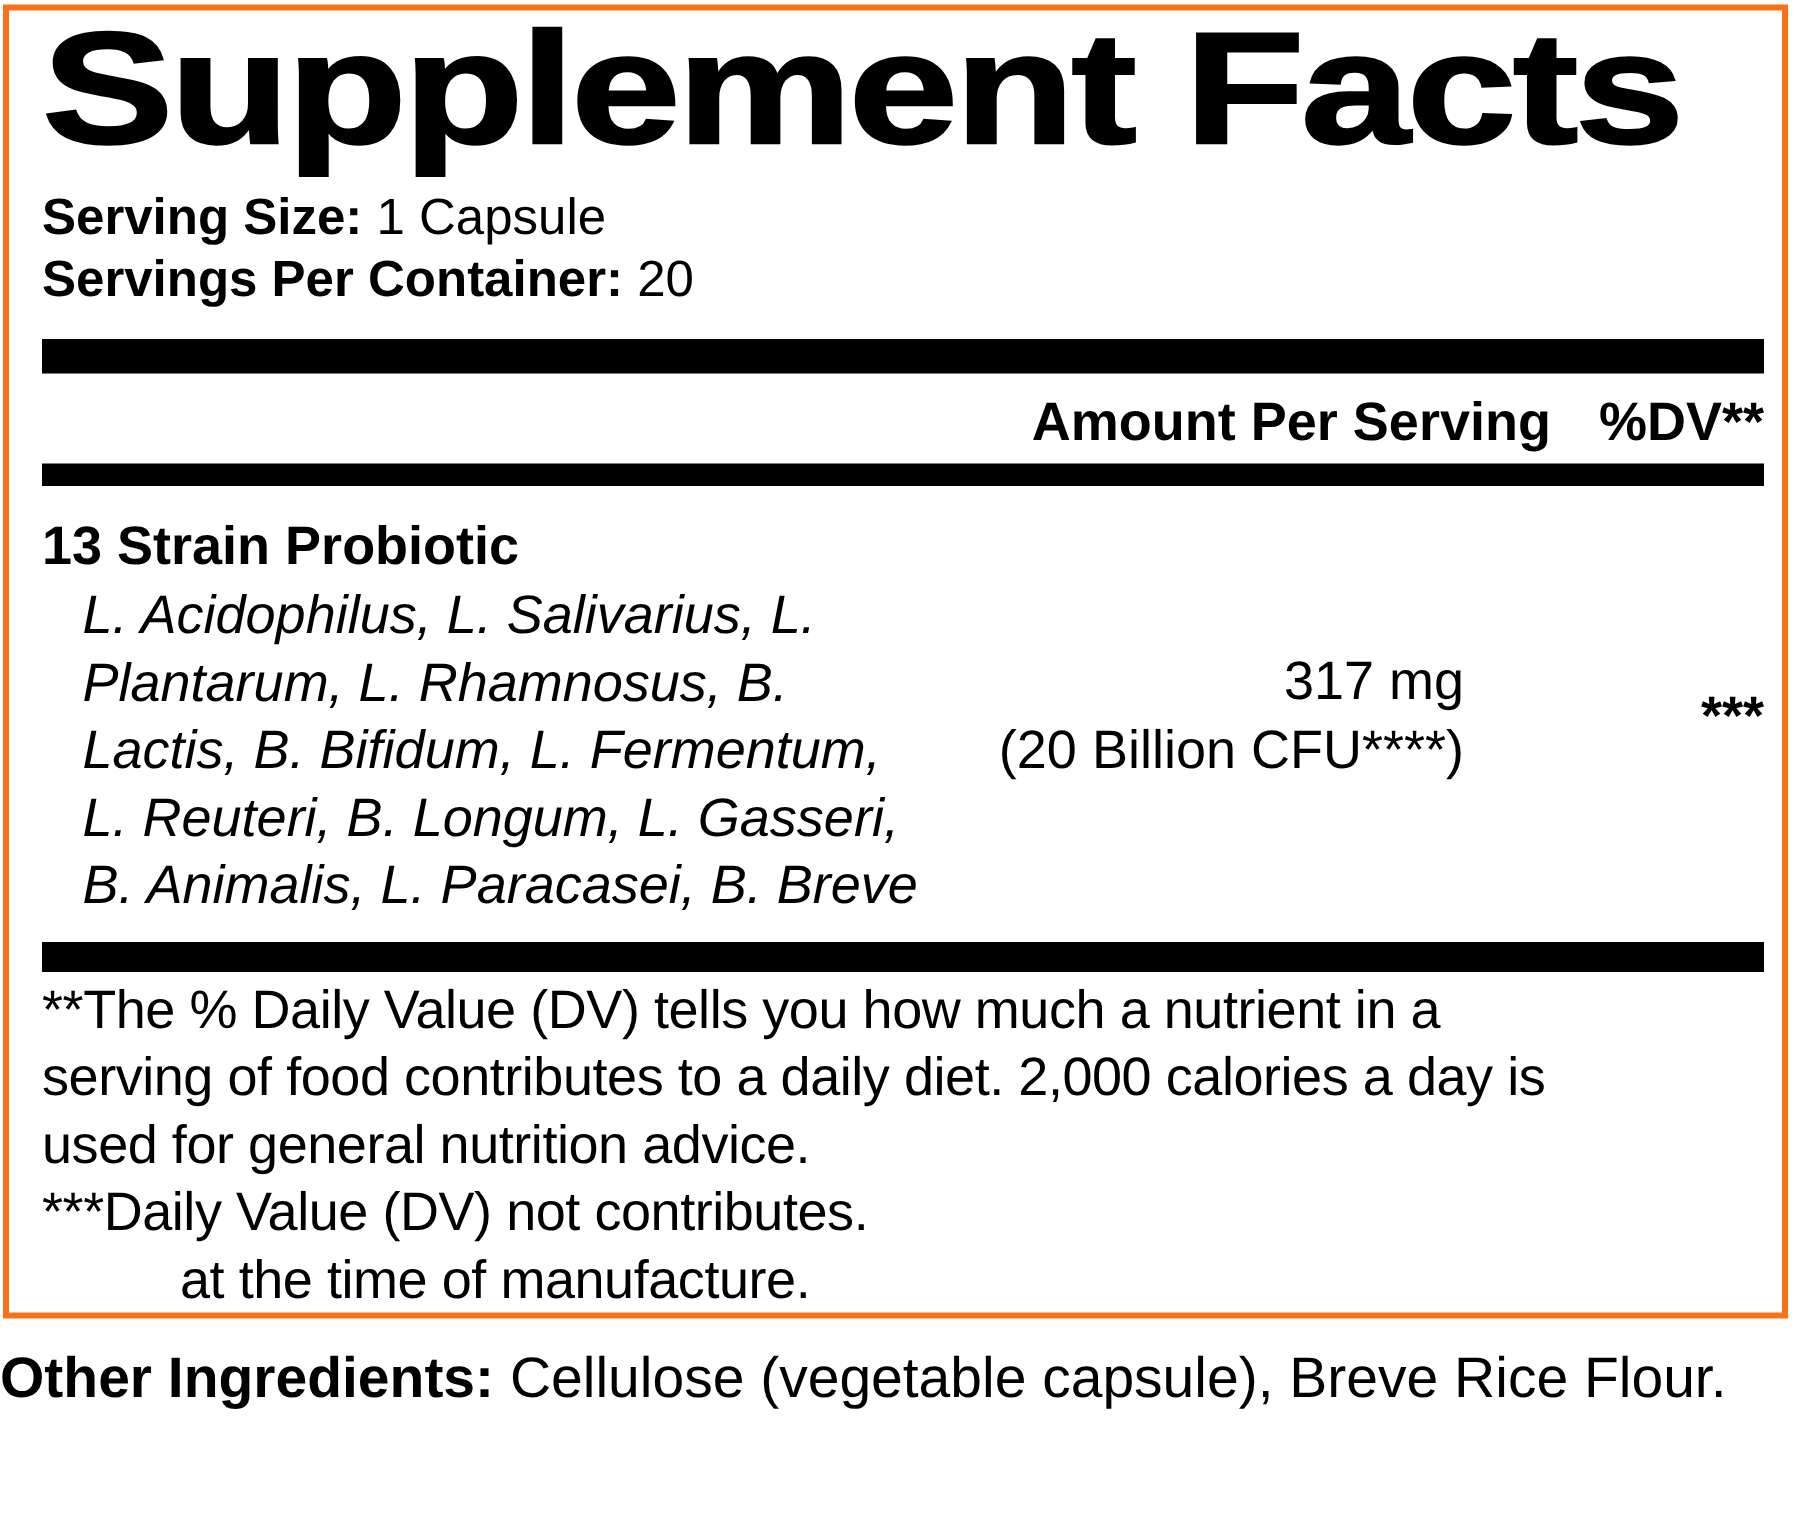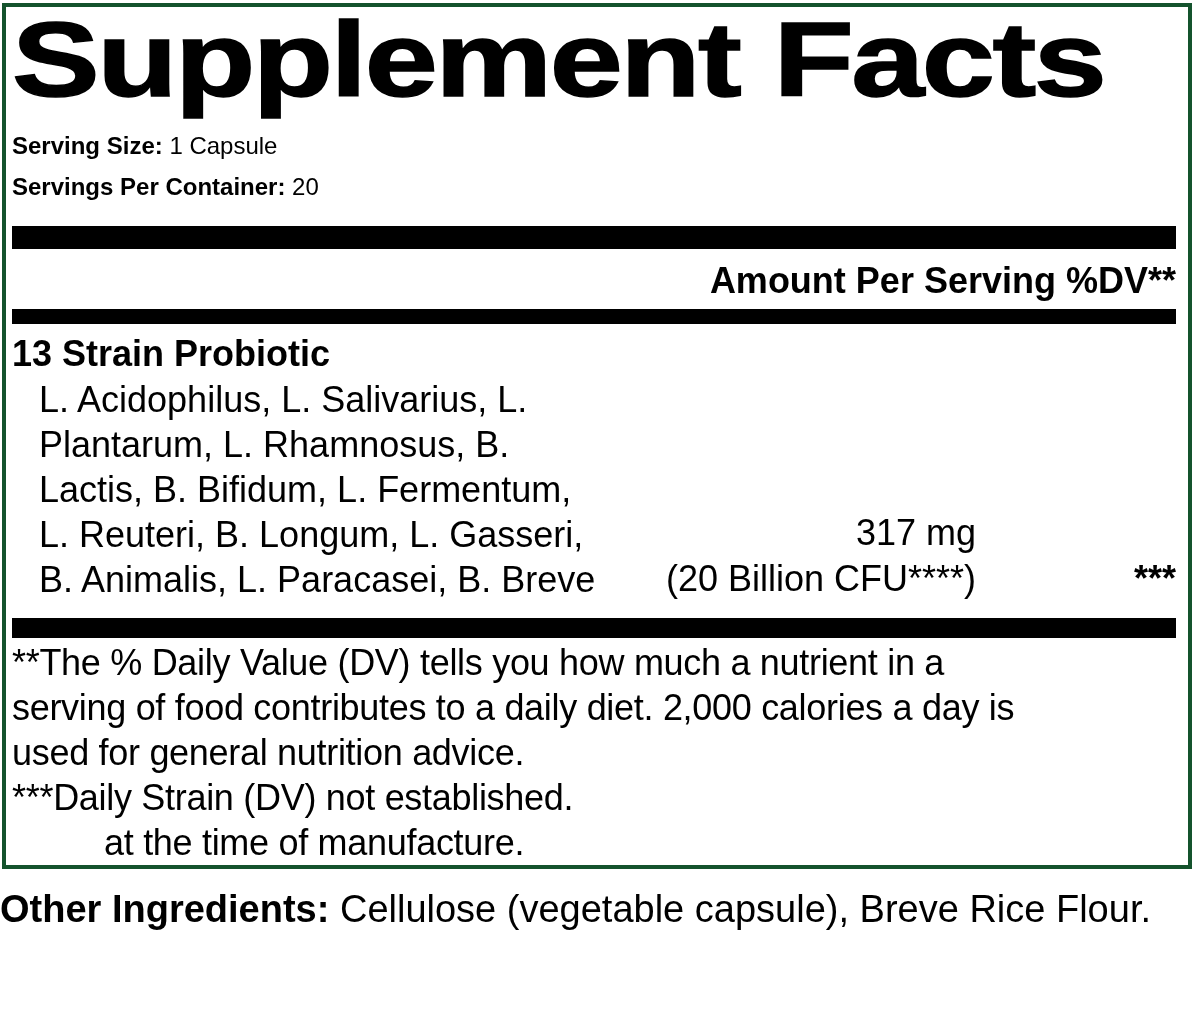--- a/index.html
+++ b/index.html
@@ -6,60 +6,61 @@
   html, body {
     margin: 0; padding: 0;
     width: 1200px; height: 1017px;
     background: #ffffff;
     color: #000000;
     font-family: "Liberation Sans", "DejaVu Sans", sans-serif;
     overflow: hidden;
   }
   .label-box {
     margin: 3px 8px 0 2px;
-    border: 4px solid #14532d;
-    padding: 0 12px 0 6px;
+    border: 4px solid #f97316;
+    padding: 0 12px 0 22px;
   }
   .panel-title {
     margin: 0;
     font-size: 106px;
     line-height: 104px;
     font-weight: bold;
     white-space: nowrap;
     letter-spacing: -2px;
   }
   .panel-title .stretch {
     display: inline-block;
     transform: scaleX(1.24);
     transform-origin: 0 50%;
     -webkit-text-stroke: 1.5px #000;
   }
-  .serving-block { margin-top: 14px; font-size: 24px; line-height: 41px; }
+  .serving-block { margin-top: 14px; font-size: 34px; line-height: 41px; }
   .serving-line .lbl { font-weight: bold; }
   .bar { background: #000; width: 100%; }
   .bar-thick { height: 23px; margin-top: 19px; }
   .bar-thin  { height: 15px; margin-top: 6px; }
   .bar-med   { height: 20px; margin-top: 16px; }
   .col-header {
     margin-top: 10px;
     text-align: right;
     font-weight: bold;
     font-size: 36px;
     line-height: 44px;
     white-space: nowrap;
   }
-  .col-header .dv-lbl { }
-  .main-row { display: flex; align-items: flex-end; margin-top: 7px; }
+  .col-header .dv-lbl { margin-left: 22px; }
+  .main-row { display: flex; align-items: center; margin-top: 17px; }
   .col-name { flex: 1 1 auto; }
   .ing-name { font-weight: bold; font-size: 36px; line-height: 46px; }
   .strains {
     font-size: 36px;
     line-height: 45px;
     margin-left: 27px;
     white-space: pre-line;
+    font-style: italic;
   }
   .col-amount {
     flex: 0 0 auto;
     text-align: right;
     font-size: 36px;
     line-height: 46px;
     white-space: nowrap;
   }
   .col-dv {
     flex: 0 0 200px;
@@ -128,21 +129,21 @@
     </div>
     <div class="col-dv">***</div>
   </div>
 
   <div class="bar bar-med"></div>
 
   <div class="footnotes">
     <div class="footnote">**The % Daily Value (DV) tells you how much a nutrient in a
 serving of food contributes to a daily diet. 2,000 calories a day is
 used for general nutrition advice.</div>
-    <div class="footnote">***Daily Strain (DV) not established.</div>
+    <div class="footnote">***Daily Value (DV) not contributes.</div>
     <div class="footnote indented">at the time of manufacture.</div>
   </div>
 
 </div>
 
 <div class="other-ingredients">
   <span class="lbl">Other Ingredients:</span>
   <span>Cellulose (vegetable capsule), Breve Rice Flour.</span>
 </div>
 

